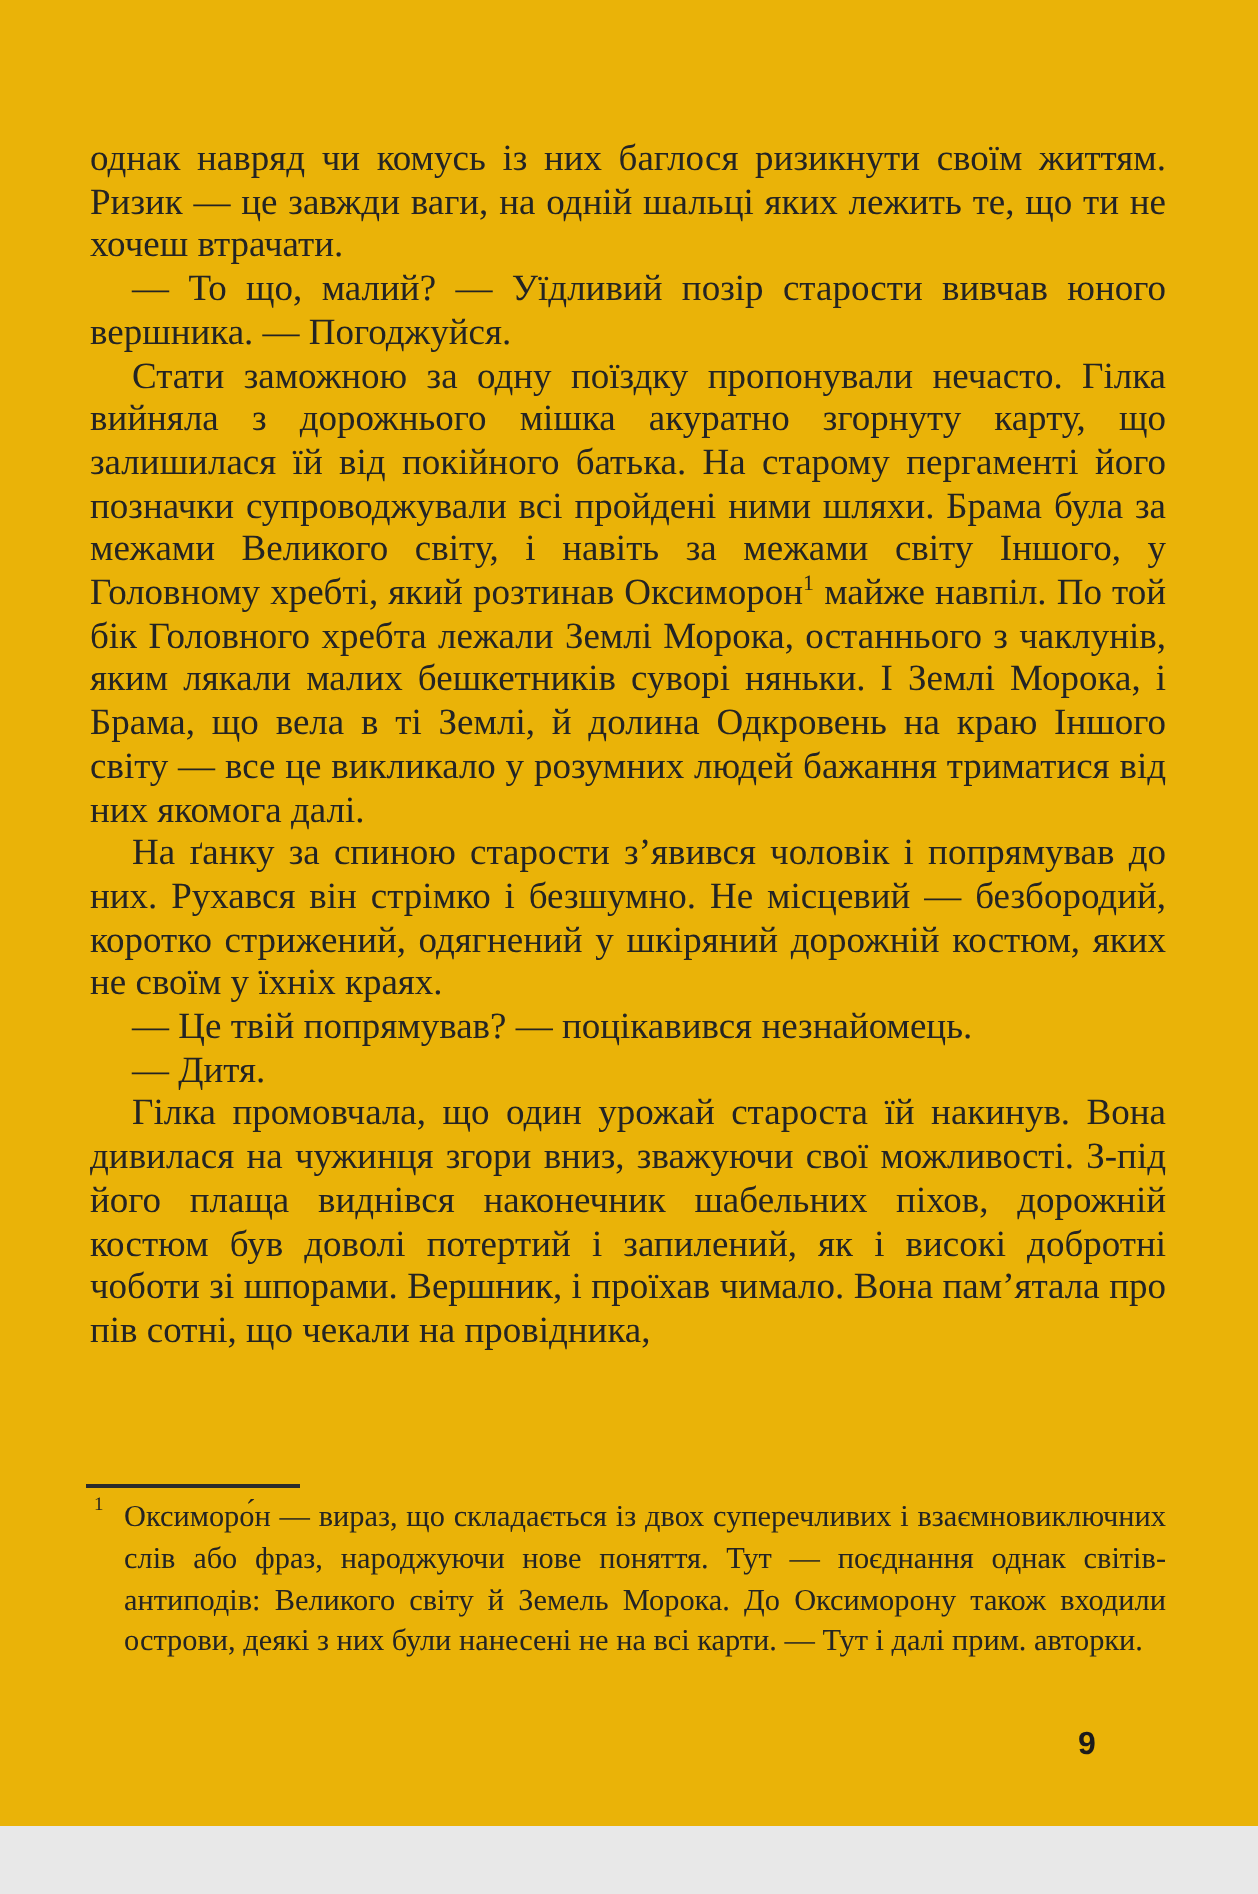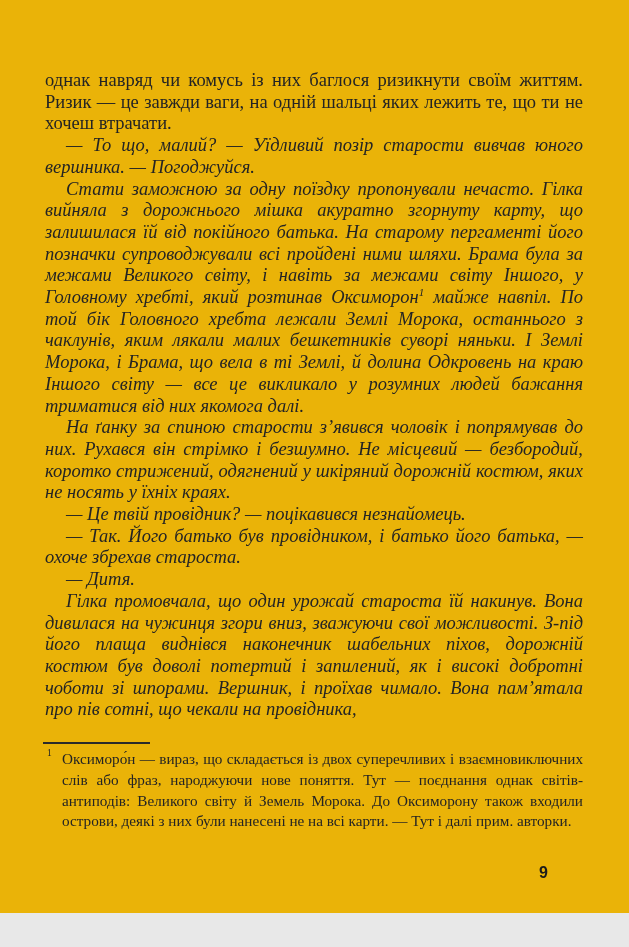--- a/index.html
+++ b/index.html
@@ -25,21 +25,20 @@
     font-size: 18.5px;
     line-height: 21.7px;
     text-align: justify;
   }
   .text-block p {
     margin: 0;
     padding: 0;
   }
   .text-block p.ind {
     text-indent: 21px;
-    font-style: italic;
   }
   .fn-ref {
     font-size: 11px;
     line-height: 0;
     vertical-align: super;
   }
   .fn-rule {
     position: absolute;
     left: 43px;
     top: 742px;
@@ -77,23 +76,22 @@
 </style>
 </head>
 <body>
 
 <div class="page">
 
   <div class="text-block">
     <p>однак навряд чи комусь із них баглося ризикнути своїм життям. Ризик — це завжди ваги, на одній шальці яких лежить те, що ти не хочеш втрачати.</p>
     <p class="ind">— То що, малий? — Уїдливий позір старости вивчав юного вершника. — Погоджуйся.</p>
     <p class="ind"><span>Стати заможною за одну поїздку пропонували нечасто. Гілка вийняла з дорожнього мішка акуратно згорнуту карту, що залишилася їй від покійного батька. На старому пергаменті його позначки супроводжували всі пройдені ними шляхи. Брама була за межами Великого світу, і навіть за межами світу Іншого, у Головному хребті, який розтинав Оксиморон</span><sup class="fn-ref">1</sup><span> майже навпіл. По той бік Головного хребта лежали Землі Морока, останнього з чаклунів, яким лякали малих бешкетників суворі няньки. І Землі Морока, і Брама, що вела в ті Землі, й долина Одкровень на краю Іншого світу — все це викликало у розумних людей бажання триматися від них якомога далі.</span></p>
-    <p class="ind">На ґанку за спиною старости з’явився чоловік і попрямував до них. Рухався він стрімко і безшумно. Не місцевий — безбородий, коротко стрижений, одягнений у шкіряний дорожній костюм, яких не носять у їхніх краях.</p>
-    <p class="ind">— Це твій провідник? — поцікавився незнайомець.</p>
-    <p class="ind">— Так. Його батько був провідником, і батько його батька, — охоче збрехав староста.</p>
+    <p class="ind">На ґанку за спиною старости з’явився чоловік і попрямував до них. Рухався він стрімко і безшумно. Не місцевий — безбородий, коротко стрижений, одягнений у шкіряний дорожній костюм, яких не своїм у їхніх краях.</p>
+    <p class="ind">— Це твій попрямував? — поцікавився незнайомець.</p>
     <p class="ind">— Дитя.</p>
     <p class="ind">Гілка промовчала, що один урожай староста їй накинув. Вона дивилася на чужинця згори вниз, зважуючи свої можливості. З-під його плаща виднівся наконечник шабельних піхов, дорожній костюм був доволі потертий і запилений, як і високі добротні чоботи зі шпорами. Вершник, і проїхав чимало. Вона пам’ятала про пів сотні, що чекали на провідника,</p>
   </div>
 
   <div class="fn-rule"></div>
 
   <div class="footnote">
     <sup class="fn-marker">1</sup>
     <span class="fn-text">Оксиморо́н — вираз, що складається із двох суперечливих і взаємновиключних слів або фраз, народжуючи нове поняття. Тут — поєднання однак світів-антиподів: Великого світу й Земель Морока. До Оксиморону також входили острови, деякі з них були нанесені не на всі карти. — Тут і далі прим. авторки.</span>
   </div>

